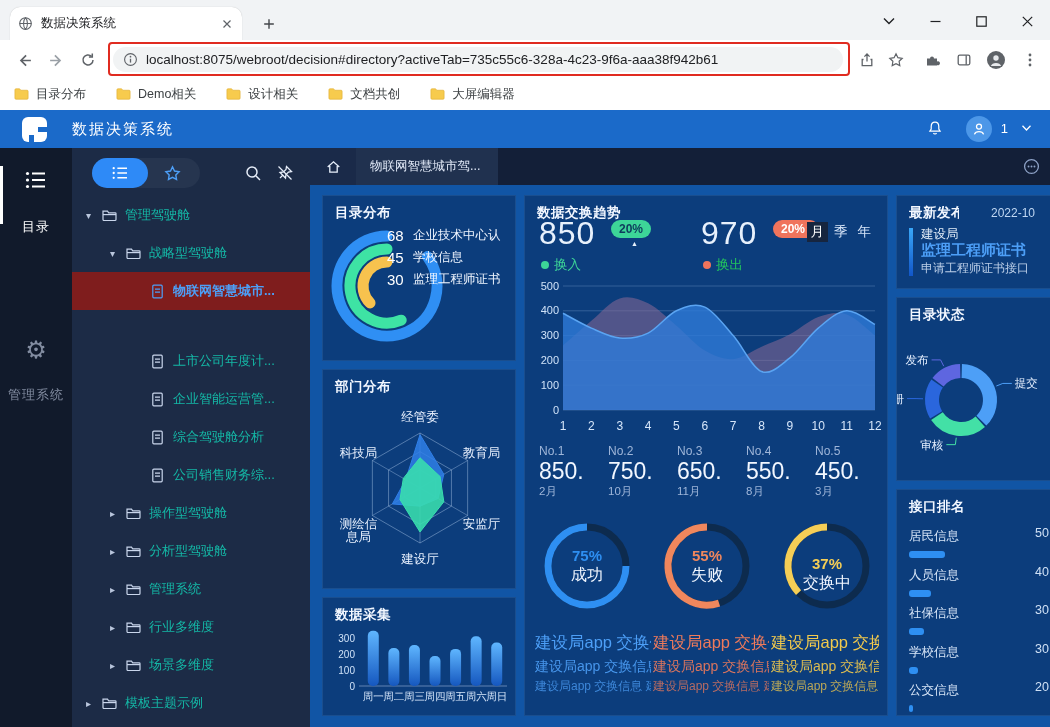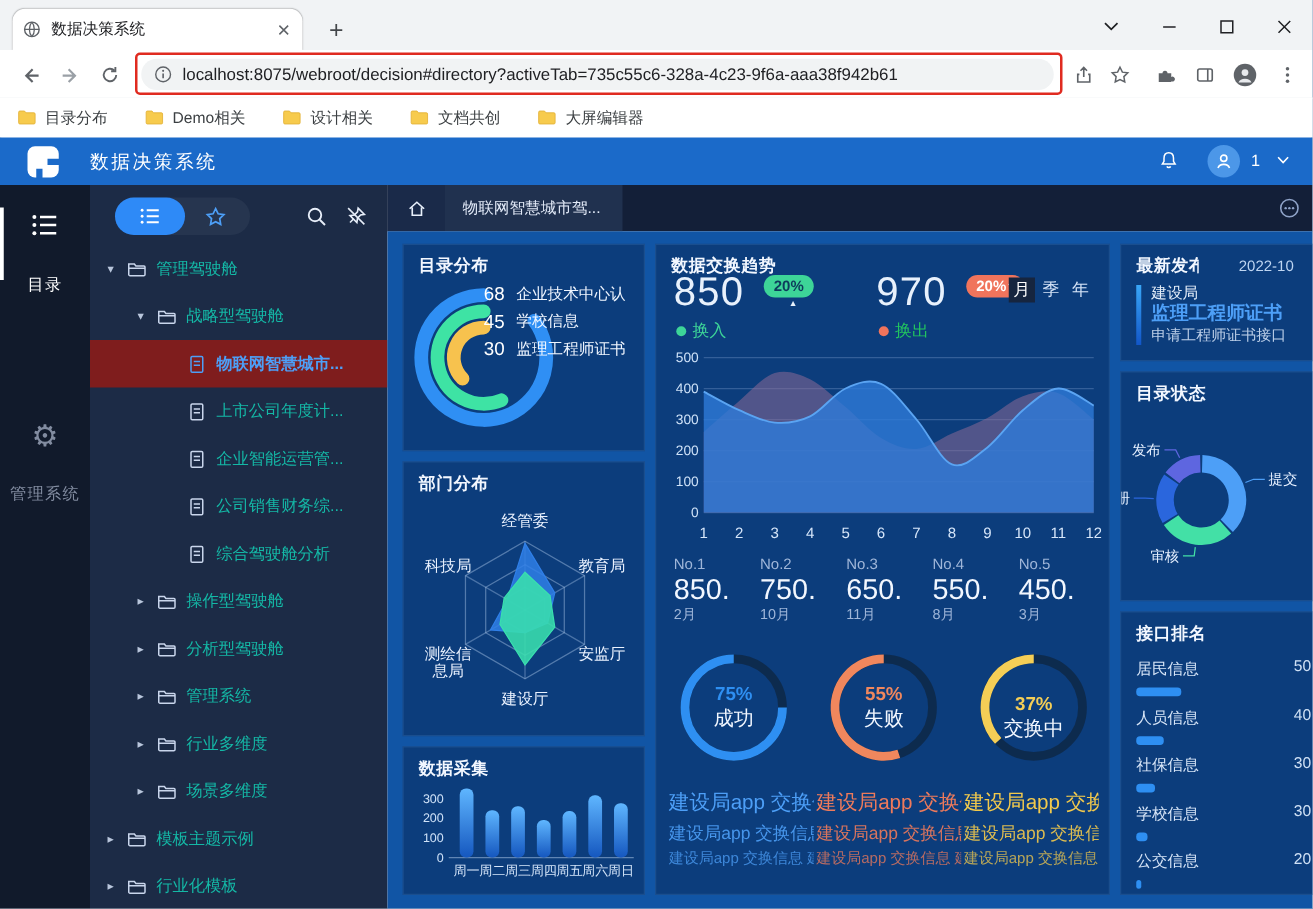--- a/index.html
+++ b/index.html
@@ -370,59 +370,59 @@
       <div class="trow sel" style="padding-left: 62px;">
         <span class="caret"></span>
         <span class="ticon">
           <svg width="17" height="17" viewBox="0 0 17 17">
             <rect x="3.8" y="2.2" width="9.4" height="12.6" rx="1" fill="none" stroke="currentColor" stroke-width="1.2"></rect>
             <path d="M6 6.2 H11 M6 9.2 H11" stroke="currentColor" stroke-width="1.2"></path>
           </svg>
         </span>
         <span class="tlabel">物联网智慧城市...</span>
       </div>
+      <div class="trow" style="padding-left: 62px; margin-top: 32px;">
+        <span class="caret"></span>
+        <span class="ticon">
+          <svg width="17" height="17" viewBox="0 0 17 17">
+            <rect x="3.8" y="2.2" width="9.4" height="12.6" rx="1" fill="none" stroke="currentColor" stroke-width="1.2"></rect>
+            <path d="M6 6.2 H11 M6 9.2 H11" stroke="currentColor" stroke-width="1.2"></path>
+          </svg>
+        </span>
+        <span class="tlabel">上市公司年度计...</span>
+      </div>
       <div class="trow" style="padding-left: 62px;">
         <span class="caret"></span>
         <span class="ticon">
           <svg width="17" height="17" viewBox="0 0 17 17">
             <rect x="3.8" y="2.2" width="9.4" height="12.6" rx="1" fill="none" stroke="currentColor" stroke-width="1.2"></rect>
             <path d="M6 6.2 H11 M6 9.2 H11" stroke="currentColor" stroke-width="1.2"></path>
           </svg>
         </span>
-        <span class="tlabel">上市公司年度计...</span>
+        <span class="tlabel">企业智能运营管...</span>
       </div>
       <div class="trow" style="padding-left: 62px;">
         <span class="caret"></span>
         <span class="ticon">
           <svg width="17" height="17" viewBox="0 0 17 17">
             <rect x="3.8" y="2.2" width="9.4" height="12.6" rx="1" fill="none" stroke="currentColor" stroke-width="1.2"></rect>
             <path d="M6 6.2 H11 M6 9.2 H11" stroke="currentColor" stroke-width="1.2"></path>
           </svg>
         </span>
-        <span class="tlabel">企业智能运营管...</span>
+        <span class="tlabel">综合驾驶舱分析</span>
       </div>
       <div class="trow" style="padding-left: 62px;">
         <span class="caret"></span>
         <span class="ticon">
           <svg width="17" height="17" viewBox="0 0 17 17">
             <rect x="3.8" y="2.2" width="9.4" height="12.6" rx="1" fill="none" stroke="currentColor" stroke-width="1.2"></rect>
             <path d="M6 6.2 H11 M6 9.2 H11" stroke="currentColor" stroke-width="1.2"></path>
           </svg>
         </span>
         <span class="tlabel">公司销售财务综...</span>
-      </div>
-      <div class="trow" style="padding-left: 62px;">
-        <span class="caret"></span>
-        <span class="ticon">
-          <svg width="17" height="17" viewBox="0 0 17 17">
-            <rect x="3.8" y="2.2" width="9.4" height="12.6" rx="1" fill="none" stroke="currentColor" stroke-width="1.2"></rect>
-            <path d="M6 6.2 H11 M6 9.2 H11" stroke="currentColor" stroke-width="1.2"></path>
-          </svg>
-        </span>
-        <span class="tlabel">综合驾驶舱分析</span>
       </div>
       <div class="trow" style="padding-left: 38px;">
         <span class="caret">▸</span>
         <span class="ticon">
           <svg width="17" height="17" viewBox="0 0 17 17">
             <path d="M2 4.2 H6.5 L7.7 5.8 H14.2 A0.8 0.8 0 0 1 15 6.6 V12.5 A1 1 0 0 1 14 13.5 H3 A1 1 0 0 1 2 12.5 Z" fill="none" stroke="currentColor" stroke-width="1.2"></path>
             <path d="M2 7.6 H15" stroke="currentColor" stroke-width="1.2"></path>
           </svg>
         </span>
         <span class="tlabel">操作型驾驶舱</span>

